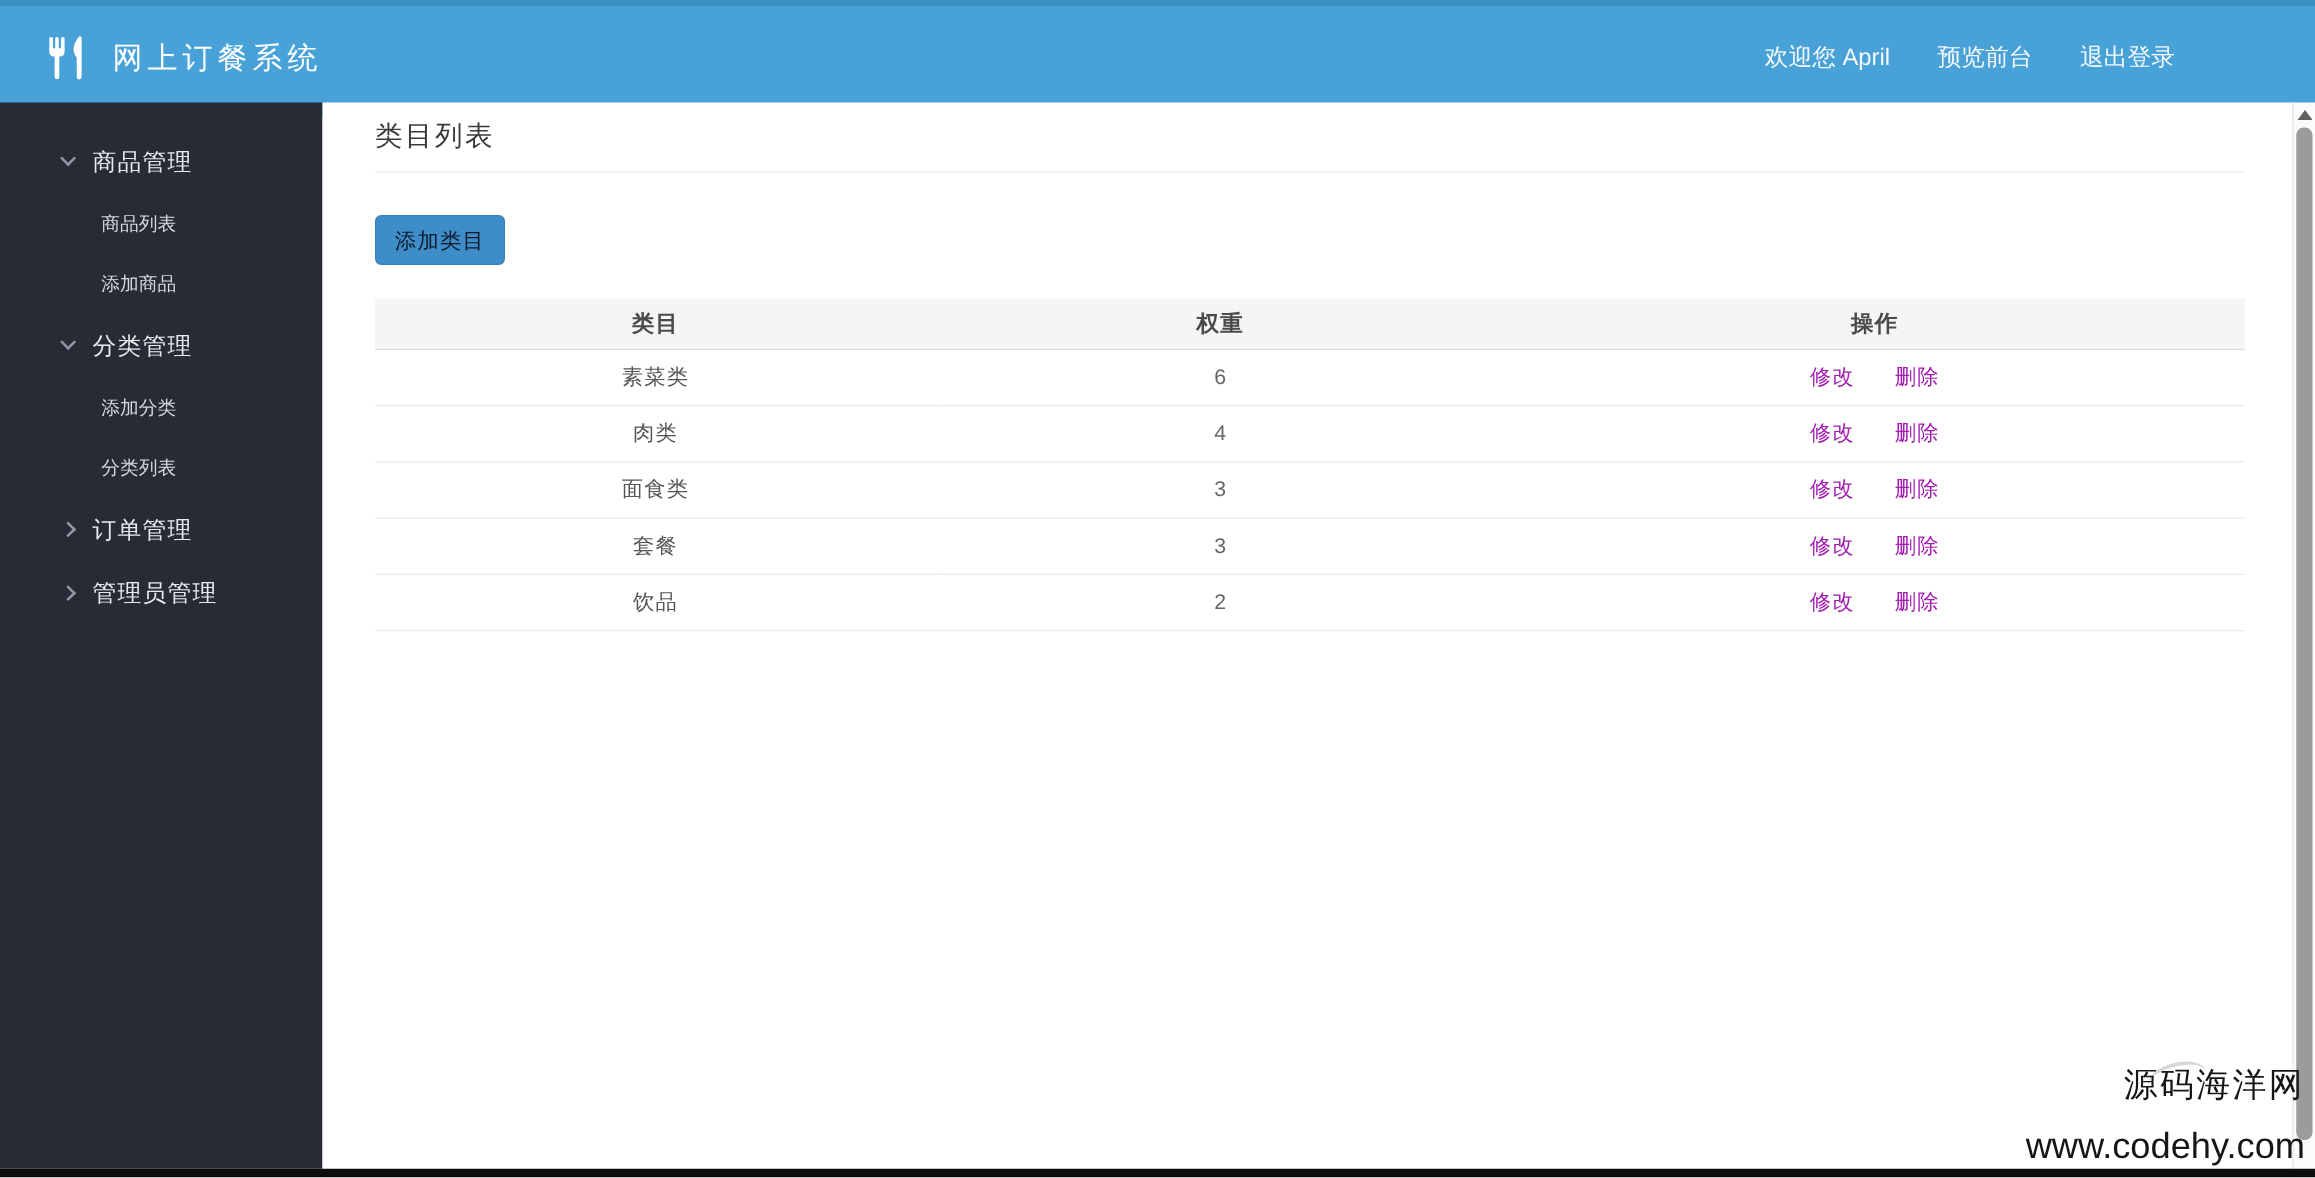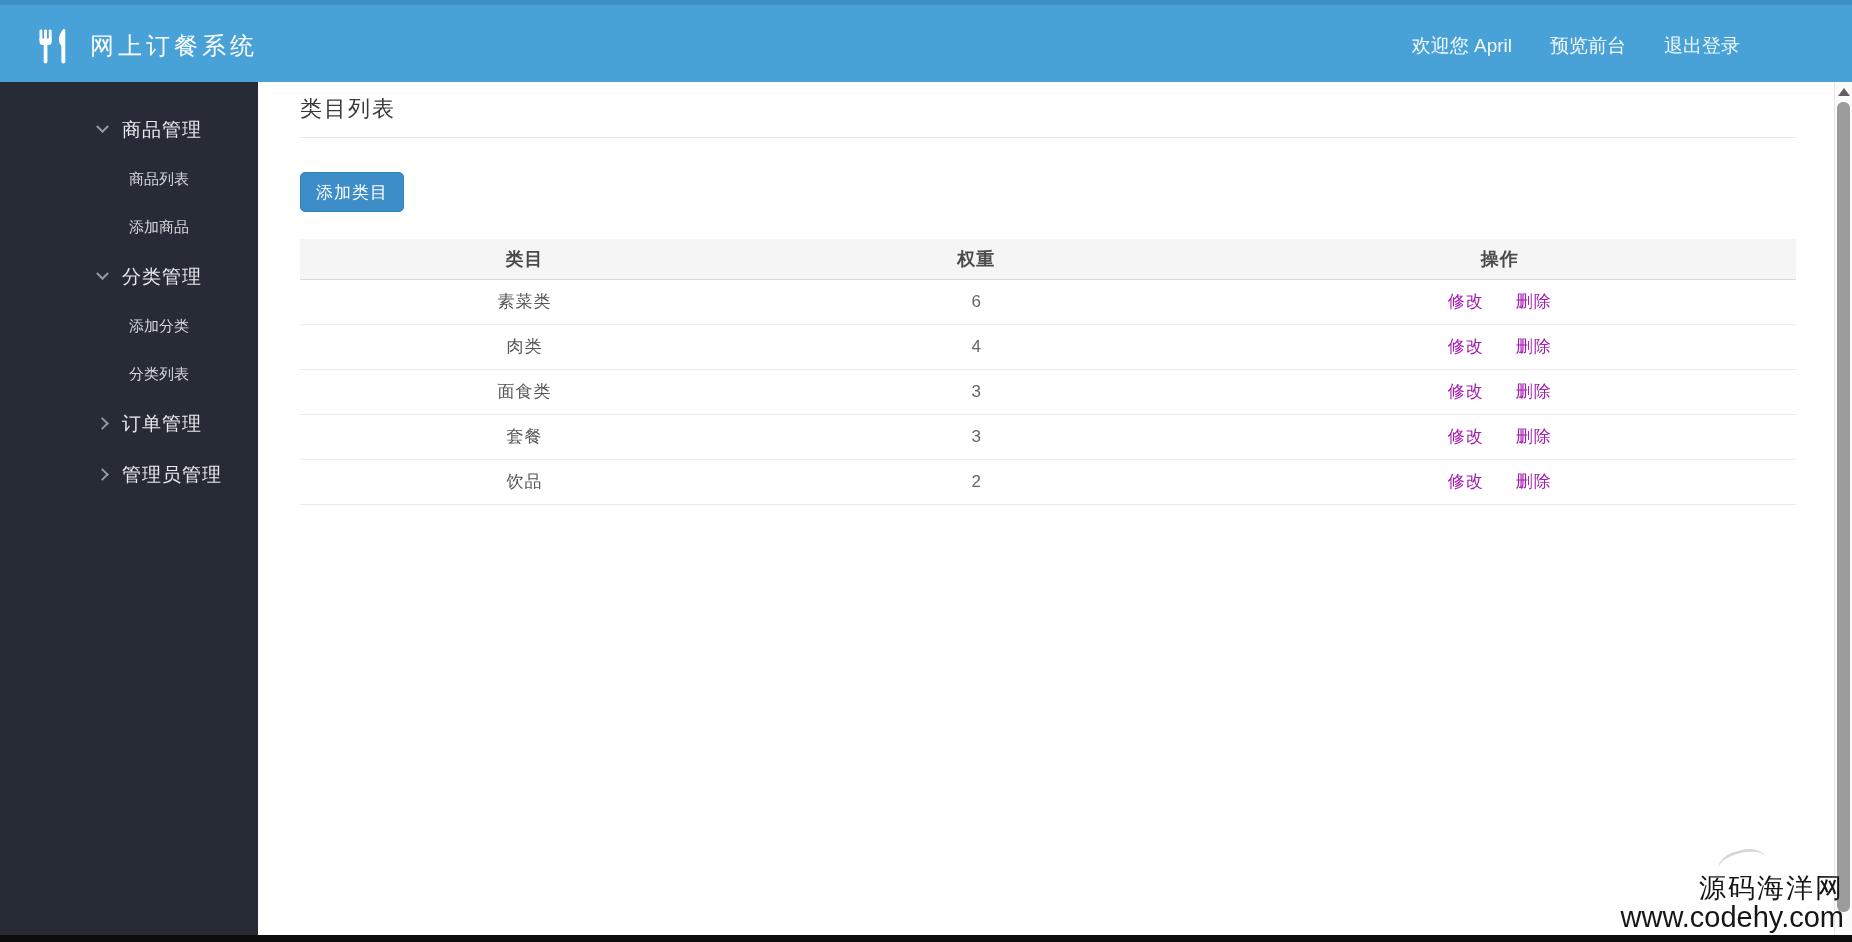--- a/index.html
+++ b/index.html
@@ -24,21 +24,21 @@
   .brand-icon { width:46px; height:46px; margin-right:14px; display:flex; align-items:center; justify-content:center; }
   .brand-title { font-size:24px; letter-spacing:4px; color:#fdfeff; }
   .header-right { display:flex; align-items:flex-end; gap:38px; padding-right:112px; font-size:19px; }
   .header-link { color:#f4f9fd; cursor:pointer; white-space:nowrap; }
 
   
   .sidebar {
     position:absolute; left:0; top:82px; width:258px; height:853px;
     background:#272b35; color:#e4e6e9; overflow:hidden;
   }
-  .side-menu { list-style:none; padding-top:22px;padding-left:48px; }
+  .side-menu { list-style:none; padding-top:22px; }
   .side-item {
     height:51px; display:flex; align-items:center;
     padding-left:50px; font-size:19px; letter-spacing:1px;
     color:#e7e9ec; cursor:pointer;
   }
   .chev {
     width:9px; height:9px; border-right:2px solid #9299a4; border-bottom:2px solid #9299a4;
     display:inline-block; margin-right:15px; flex:0 0 auto;
   }
   .chev.down  { transform:rotate(45deg) translate(-2px,-2px); }
@@ -51,21 +51,21 @@
   
   .content {
     position:absolute; left:258px; top:82px; width:1576px; height:853px;
     background:#fff; padding:12px 40px 0 42px;
   }
   .page-title { font-size:22px; font-weight:400; color:#3a3a3a; line-height:30px; letter-spacing:2px; }
   .title-rule { border:none; border-top:1px solid #e8e8e8; margin-top:13px; width:1496px; }
   .btn-add {
     margin-top:34px; width:104px; height:40px;
     background:#3d8ec8; border:1px solid #3580b3; border-radius:5px;
-    color:#ffffff; font-size:17px; letter-spacing:1px; cursor:pointer;
+    color:#0f172a; font-size:17px; letter-spacing:1px; cursor:pointer;
     font-family:Liberation Sans, sans-serif;
   }
   .cat-table { margin-top:27px; width:1496px; border-collapse:collapse; table-layout:fixed; }
   .cat-table col.c1 { width:30%; } .cat-table col.c2 { width:30.4%; } .cat-table col.c3 { width:39.6%; }
   .cat-table th {
     height:40px; background:#f5f5f5; border-bottom:1px solid #d9d9d9;
     font-size:18px; color:#4a4a4a; font-weight:bold; text-align:center; letter-spacing:1px;
   }
   .cat-table td {
     height:45px; border-bottom:1px solid #eaeaea;
@@ -88,21 +88,21 @@
     position:absolute; left:2px; top:20px; width:13px; height:810px;
     background:#9b9b9b; border-radius:6px;
   }
 
   
   .watermark {
     position:absolute; right:8px; bottom:10px; text-align:right;
     color:#161616; line-height:1.04;
   }
   .watermark .wm1 { font-size:27px; letter-spacing:2px; }
-  .watermark .wm2 { font-size:29px; }
+  .watermark .wm2 { font-size:29px;margin-top:20px; }
   .swirl {
     position:absolute; right:86px; bottom:66px; width:48px; height:26px;
     border-top:3px solid rgba(165,165,165,0.45); border-radius:50%;
     transform:rotate(-14deg);
   }
   .bottom-bar { position:absolute; left:0; bottom:0; width:1852px; height:7px; background:#0d0d0d; }
 </style>
 </head>
 <body>
 

